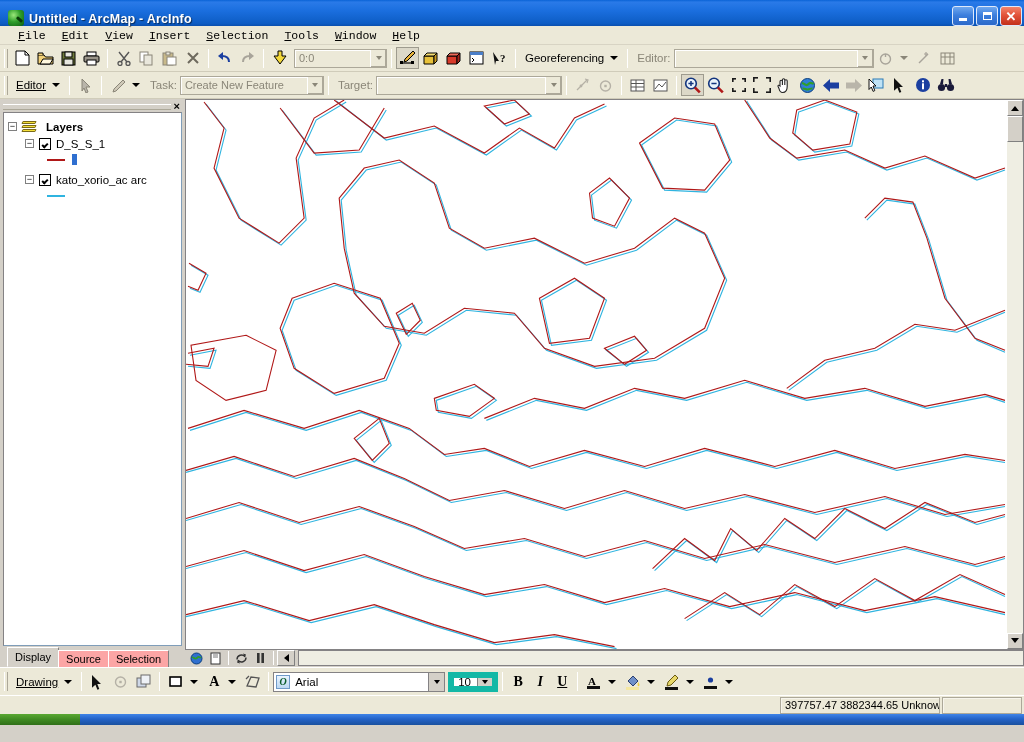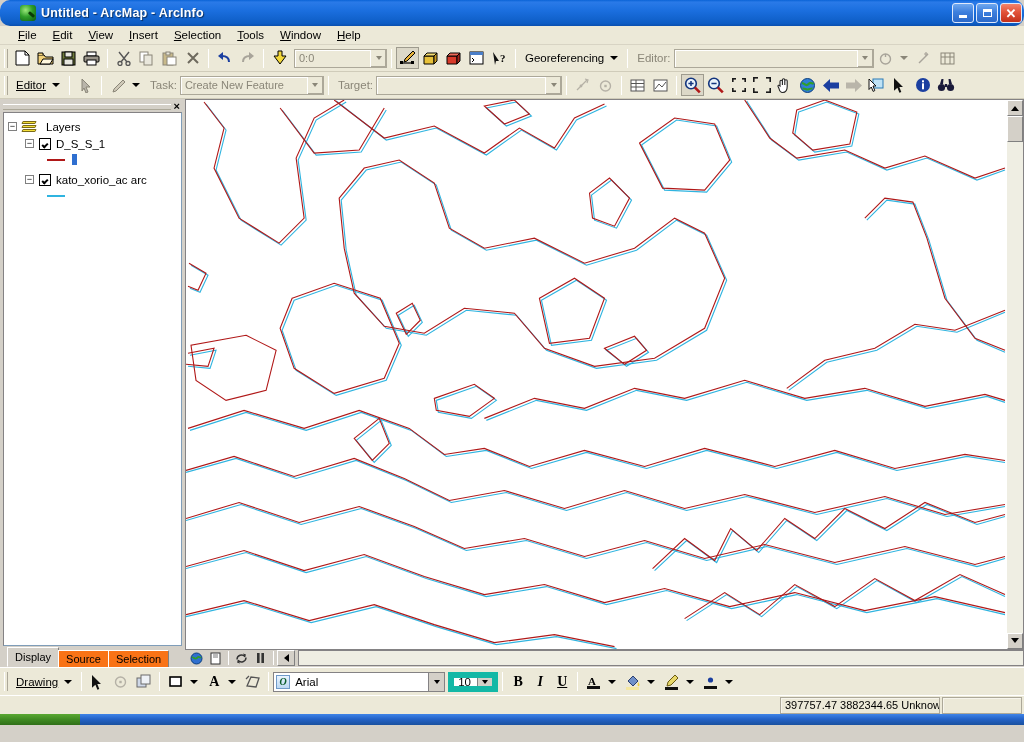--- a/index.html
+++ b/index.html
@@ -7,21 +7,21 @@
   body {
     width:1024px; height:742px; overflow:hidden;
     font-family:"Liberation Sans", sans-serif; font-size:11px;
     background:#d4d0c8; color:#000;
   }
   #app { width:1024px; height:742px; position:relative; }
 
   
   .titlebar {
     height:26px; background:linear-gradient(180deg,#0a63d6 0%,#2a7ae8 8%,#1b6fdf 40%,#0d5cc4 90%,#0a4fae 100%);
-    display:flex; align-items:center; padding:0 2px 0 20px; position:relative;border-radius:10px;
+    display:flex; align-items:flex-end; padding:0 2px 0 8px; position:relative;
   }
   .title-icon {
     width:16px; height:16px; margin-right:5px; border-radius:3px;
     background:radial-gradient(circle at 35% 32%, #9be87a 0%, #2f9e2a 45%, #0c5c10 100%);
     position:relative; flex:none;
   }
   .title-icon:after{
     content:""; position:absolute; left:8px; top:8px; width:7px; height:3px;
     background:#0a3b06; transform:rotate(42deg); border-radius:1px;
   }
@@ -39,21 +39,21 @@
   .wbtn.close { background:linear-gradient(180deg,#f4846b 0%,#e2533a 45%,#c3301a 100%); }
   .wbtn .m { width:8px; height:3px; background:#fff; margin-top:6px; }
   .wbtn .r { width:9px; height:8px; border:1.5px solid #fff; border-top-width:3px; }
   .wbtn .x { font-size:13px; line-height:1; font-family:"Liberation Sans",sans-serif; }
 
   
   .menubar {
     height:19px; background:#ece9d8; display:flex; align-items:center;
     padding-left:10px; gap:0px; border-bottom:1px solid #d8d4c4;
   }
-  .menu-item { padding:2px 8px; font-size:11.5px; color:#000; }
+  .menu-item { padding:2px 8px; font-size:11.5px; color:#000;font-family:Liberation Mono, monospace; }
   .menu-item u { text-decoration:underline; }
 
   
   .toolbar {
     height:27px; background:#ece9d8; display:flex; align-items:center;
     padding:0 2px; border-bottom:1px solid #d0ccba;
   }
   .grip { width:4px; height:19px; margin:0 3px 0 2px;
     border-left:1px solid #fff; border-right:1px solid #aca899; flex:none; }
   .sep { width:1px; height:19px; background:#aca899; border-right:1px solid #fff; margin:0 4px; flex:none; }
@@ -115,29 +115,29 @@
   .chk:after {
     content:""; position:absolute; left:2px; top:4px; width:4px; height:2px;
     border-left:2px solid #000; border-bottom:2px solid #000; transform:rotate(-45deg);
   }
   .layers-icon { width:15px; height:12px; margin:0 4px 0 5px; position:relative; flex:none; }
   .layers-icon span {
     position:absolute; left:0; width:14px; height:3px; border:1px solid #7a6a18;
     background:#f5e03a; transform:skewX(-28deg); border-radius:1px;
   }
   .node-label { font-size:11.5px; margin-left:5px; }
-  .node-label.bold { font-weight:normal; }
+  .node-label.bold { font-weight:bold; }
   .sym-row { display:flex; align-items:center; height:15px; padding-left:39px; }
   .sym-line { width:18px; height:0; border-top:2px solid #b01818; }
   .sym-line.cyan { border-top-color:#2fb4e0; }
   .sym-sel { width:5px; height:11px; background:#2f6fd0; margin-left:7px; }
 
   .toc-tabs { height:21px; display:flex; align-items:flex-end; padding-left:4px; }
   .toc-tab {
-    height:17px; padding:0 7px; background:#f97316; border:1px solid #fff;
+    height:17px; padding:0 7px; background:#fca5a5; border:1px solid #fff;
     border-right-color:#808080; border-bottom:none; font-size:11px;
     display:flex; align-items:center; margin-right:-1px;
   }
   .toc-tab.active { height:20px; background:#d4d0c8; font-weight:normal; border-bottom:1px solid #d4d0c8; }
 
   
   .map-wrap { flex:1; display:flex; flex-direction:column; position:relative; }
   .map-outer { flex:1; display:flex; position:relative; }
   .map-view {
     flex:1; background:#fff; border:1px solid #848284; border-right:none;

